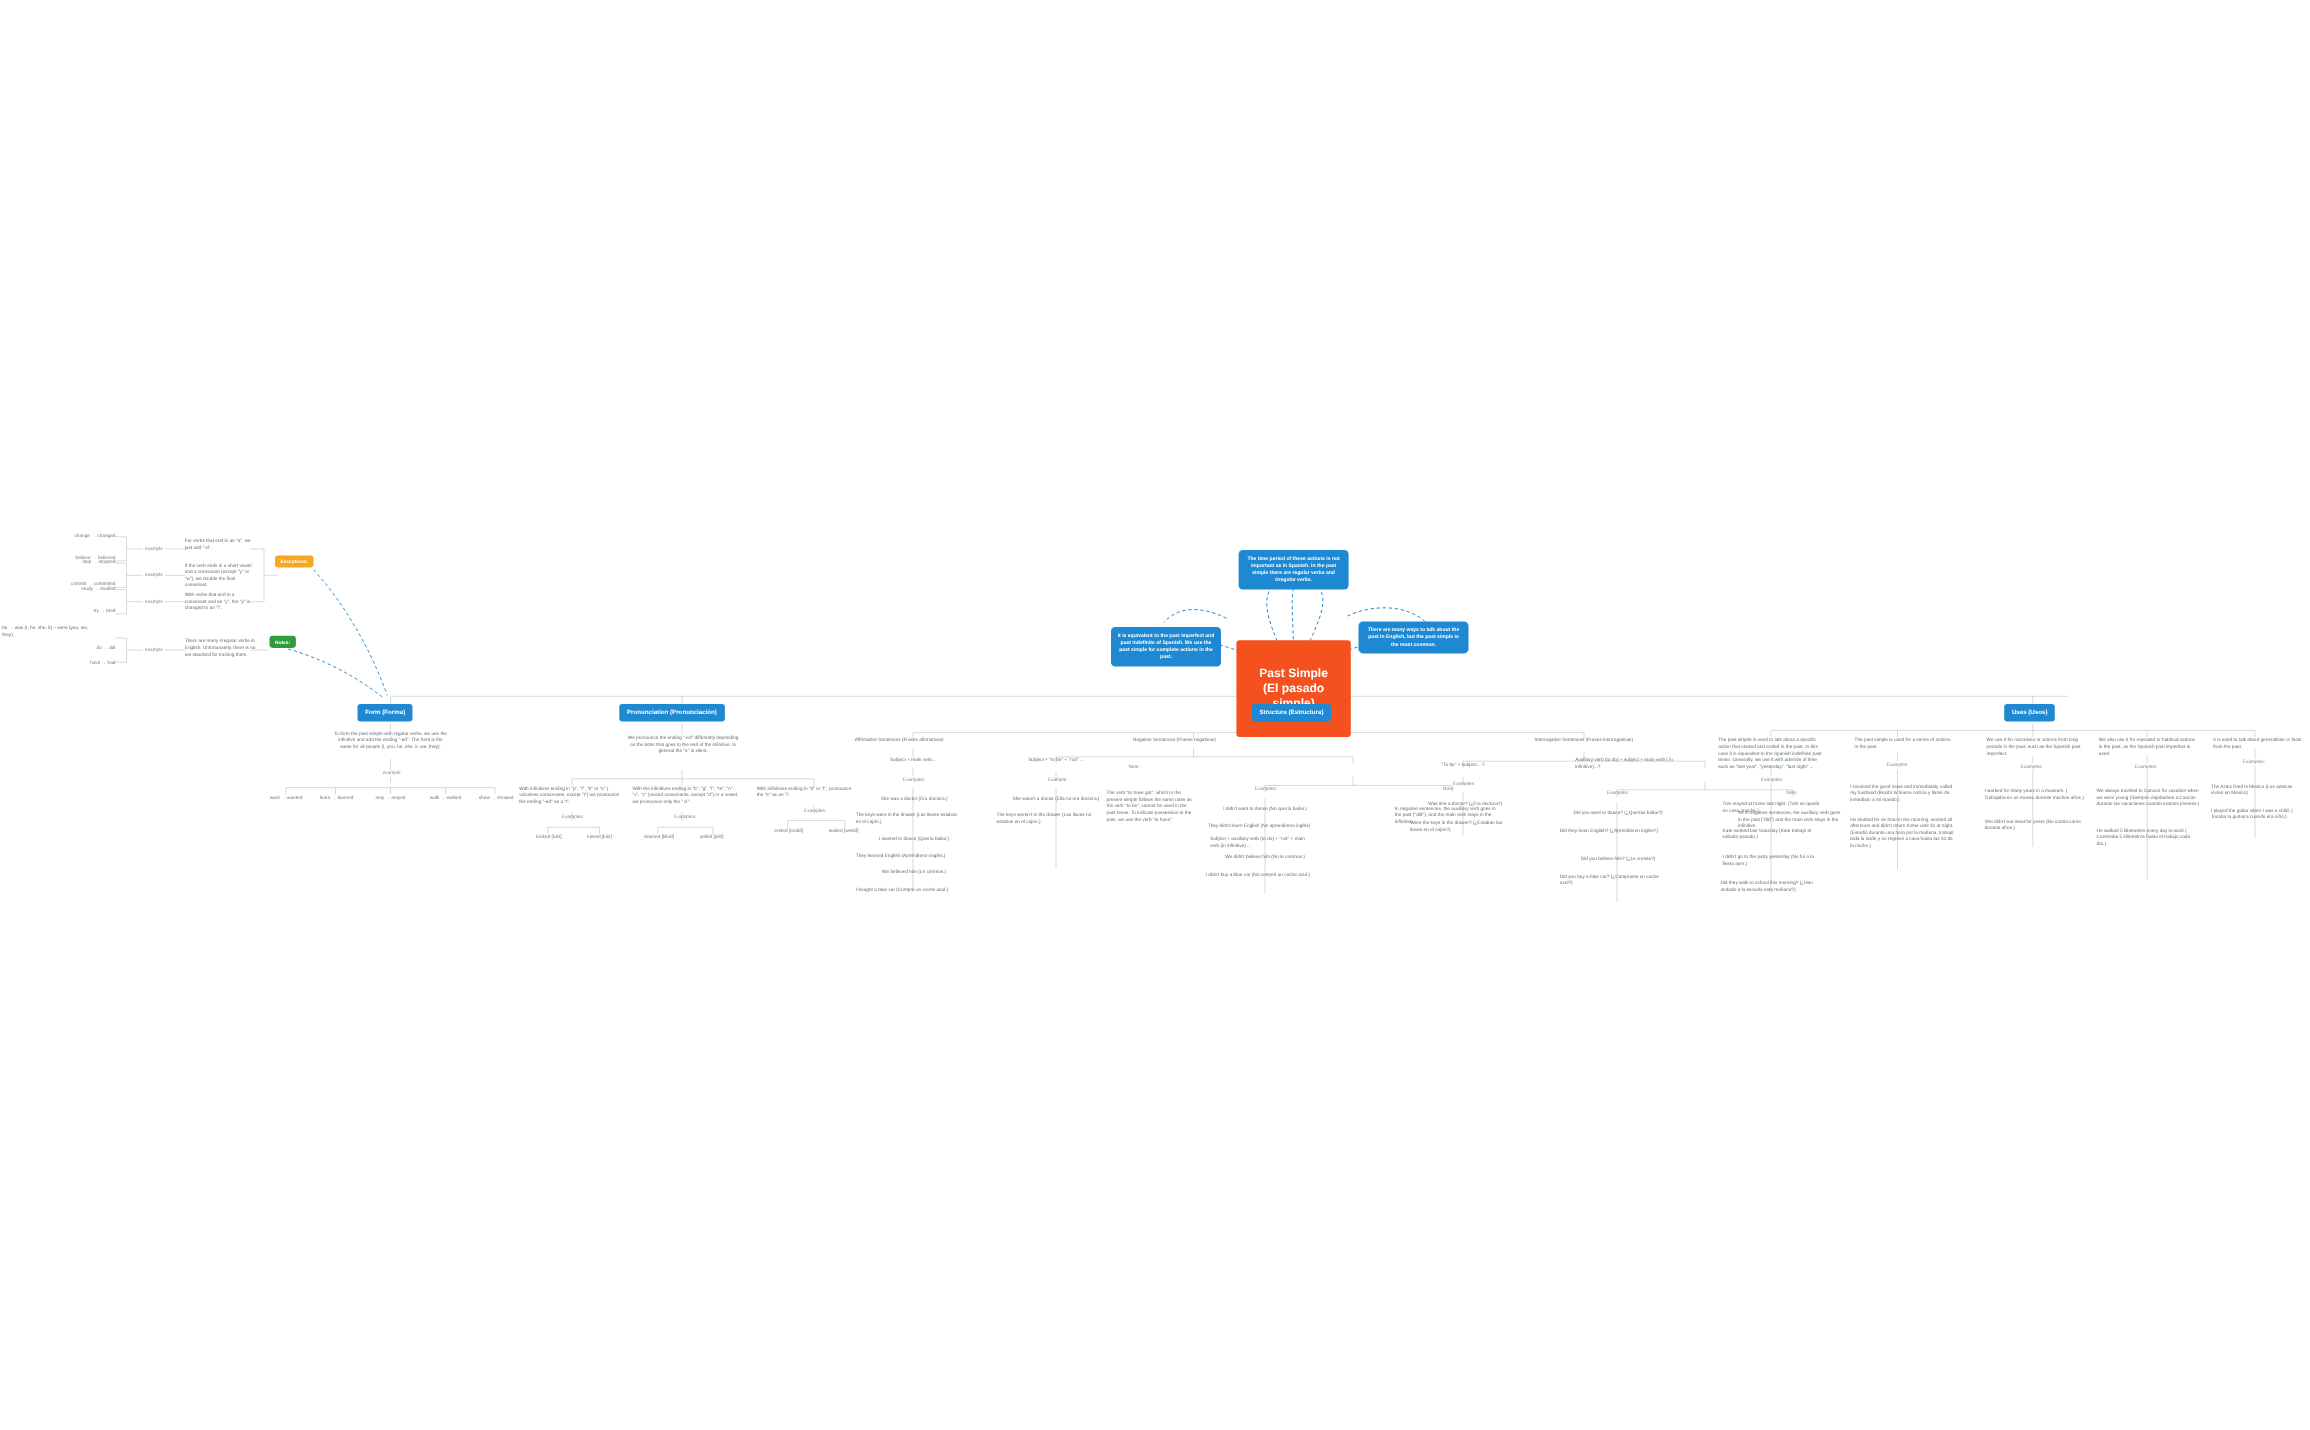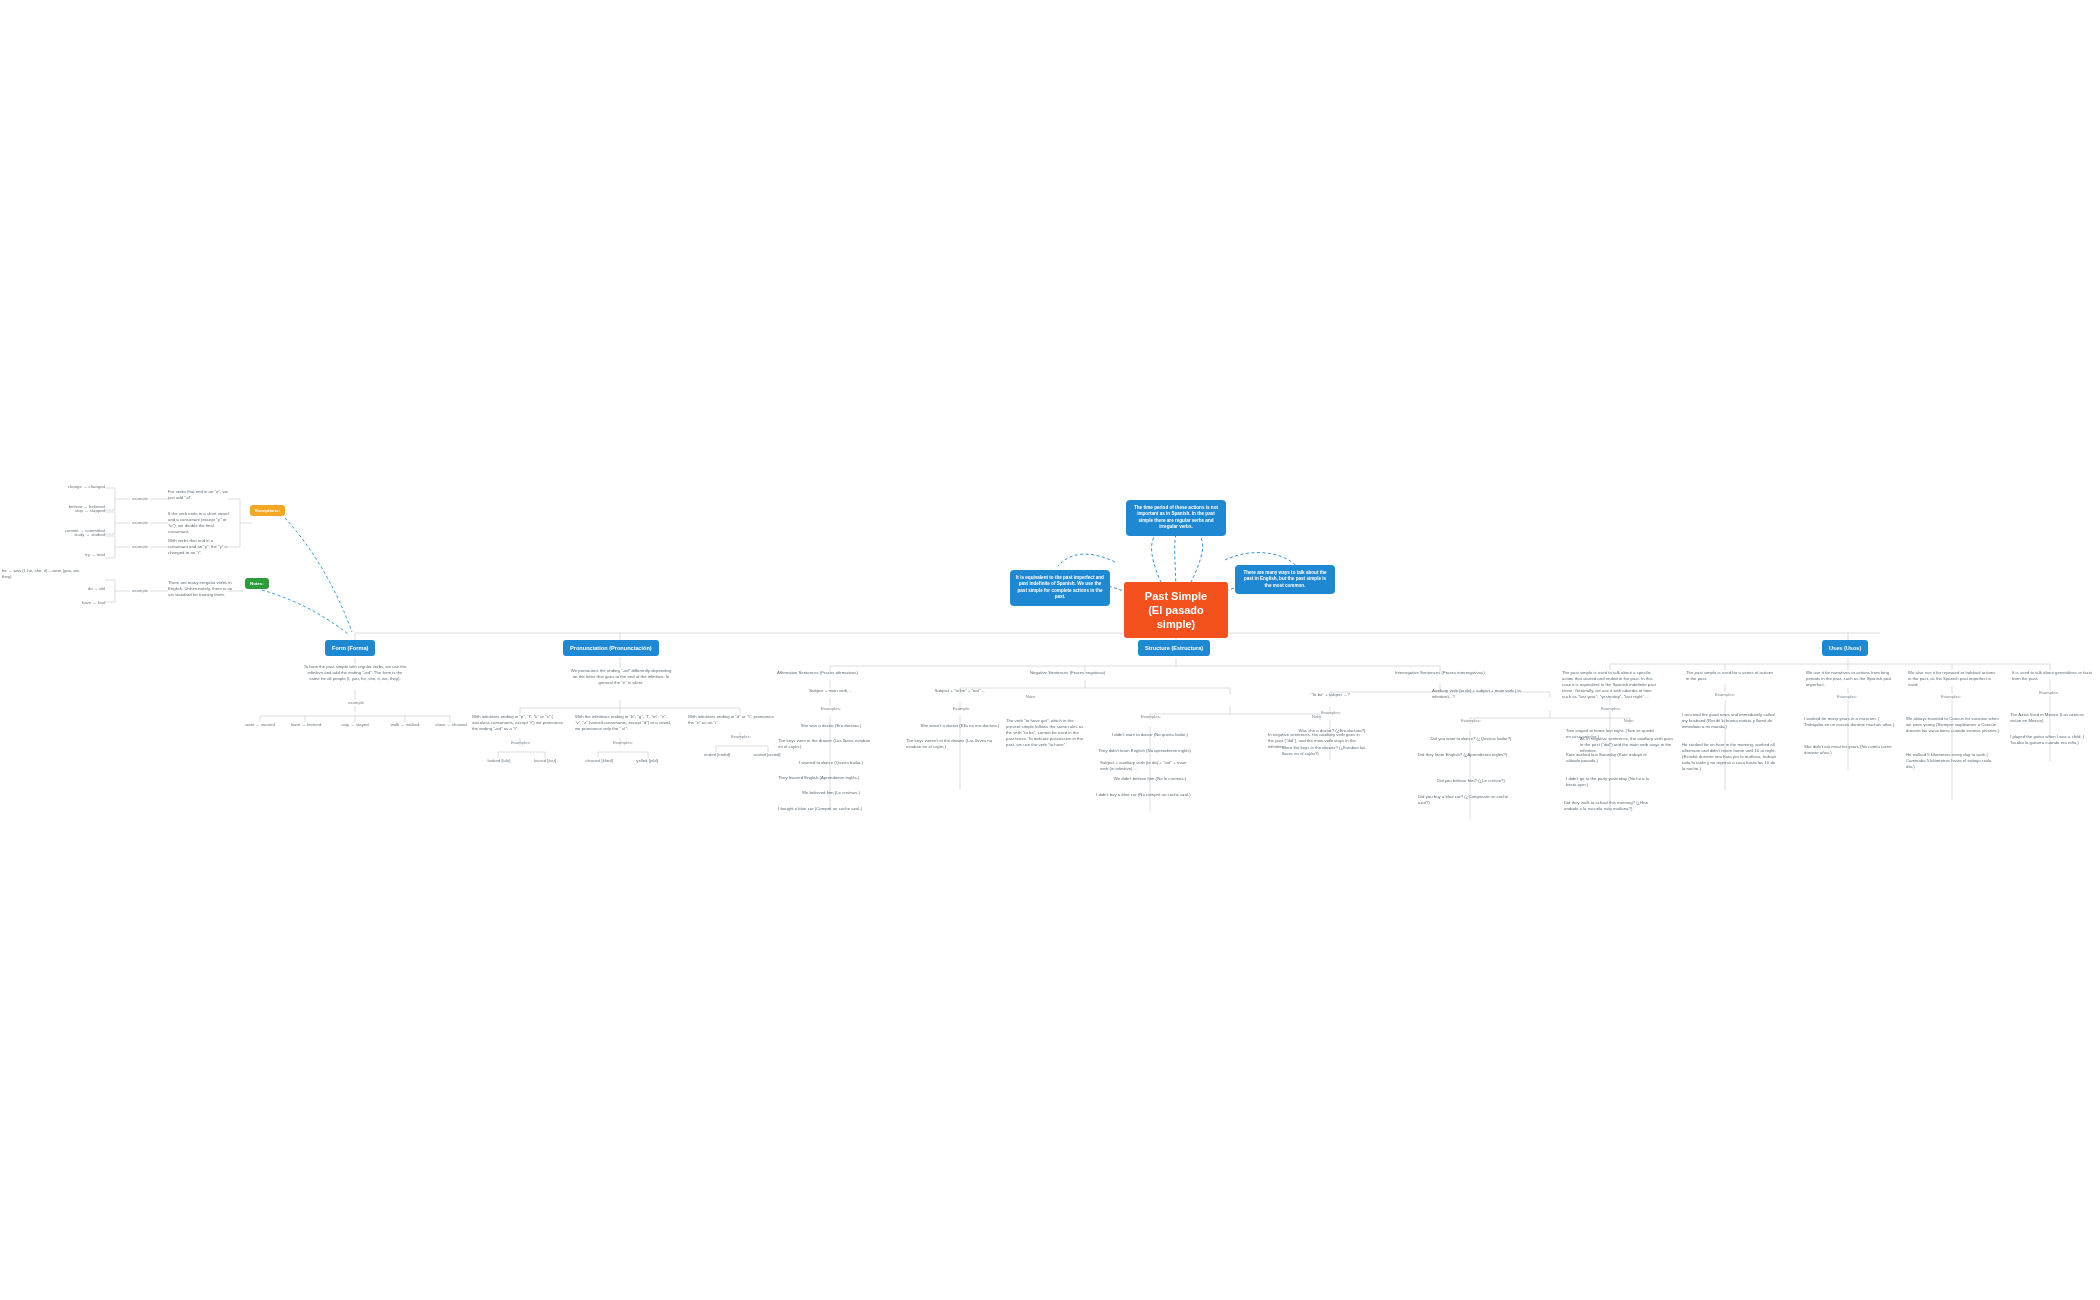--- a/index.html
+++ b/index.html
@@ -26,21 +26,21 @@
     box-sizing: border-box;
   }
   
   .root-node {
     background: #f4511e;
     color: #ffffff;
     font-weight: bold;
     font-size: 11px;
     line-height: 14px;
     text-align: center;
-    padding: 7px 10px;
+    padding: 23px 10px;
     border-radius: 3px;
   }
   
   .bubble {
     background: #1e88d2;
     color: #ffffff;
     font-size: 4.6px;
     line-height: 6.4px;
     font-weight: bold;
     text-align: center;

